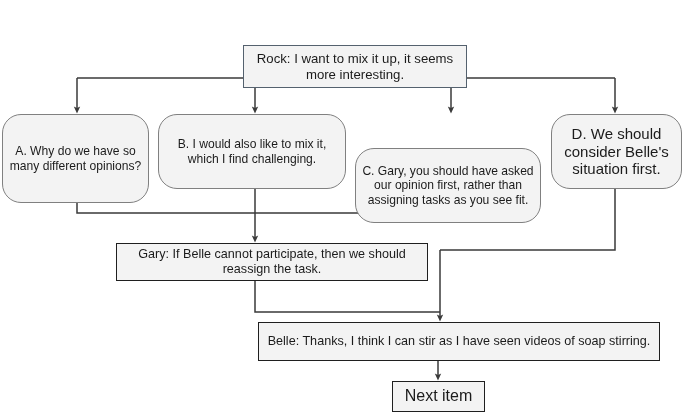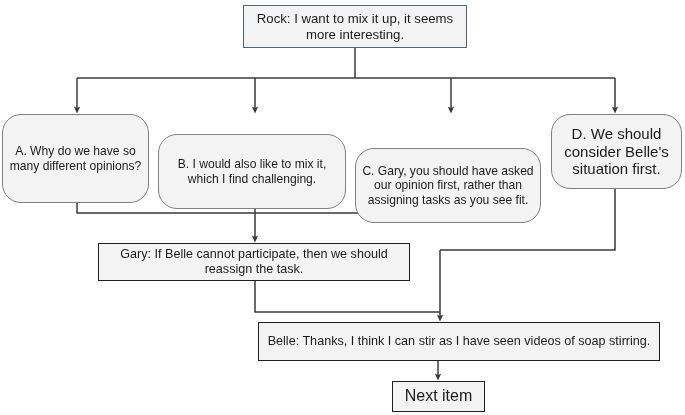--- a/index.html
+++ b/index.html
@@ -41,33 +41,34 @@
     padding: 0 6px;
     box-sizing: border-box;
     line-height: 1.18;
   }
   .rect {
     border: 1.6px solid #1f1f1f;
     border-radius: 0;
   }
   .rect-thin {
     border: 1.4px solid #54616e;
+    margin-top: 40px;
   }
   .rounded {
     border: 1.3px solid #808080;
     border-radius: 19px;
   }
 
   
   #node-root   { left: 243px; top: 5px;   width: 224px; height: 43px;  font-size: 13.2px; }
   #node-opt-a  { left: 2px;   top: 114px; width: 147px; height: 89px;  font-size: 12.1px; }
-  #node-opt-b  { left: 158px; top: 114px; width: 188px; height: 75px;  font-size: 12.1px; margin-top: 20px; }
+  #node-opt-b  { left: 158px; top: 114px; width: 188px; height: 75px;  font-size: 12.1px; }
   #node-opt-c  { left: 355px; top: 114px; width: 186px; height: 75px;  font-size: 12.1px; margin-top: 34px; }
   #node-opt-d  { left: 551px; top: 114px; width: 131px; height: 75px;  font-size: 15px; }
-  #node-gary   { left: 98px;  top: 243px; width: 312px; height: 38px;  font-size: 12.6px; }
+  #node-gary   { left: 116px;  top: 243px; width: 312px; height: 38px;  font-size: 12.6px; }
   #node-belle  { left: 258px; top: 322px; width: 402px; height: 39px;  font-size: 12.6px; align-items: center; }
   #node-next   { left: 392px; top: 381px; width: 93px;  height: 31px;  font-size: 16px; }
 </style>
 </head>
 <body>
 
 <div id="flowchart">
 
   <svg id="edge-layer" viewBox="0 0 685 415" width="685" height="415" aria-hidden="true">
     <defs>

